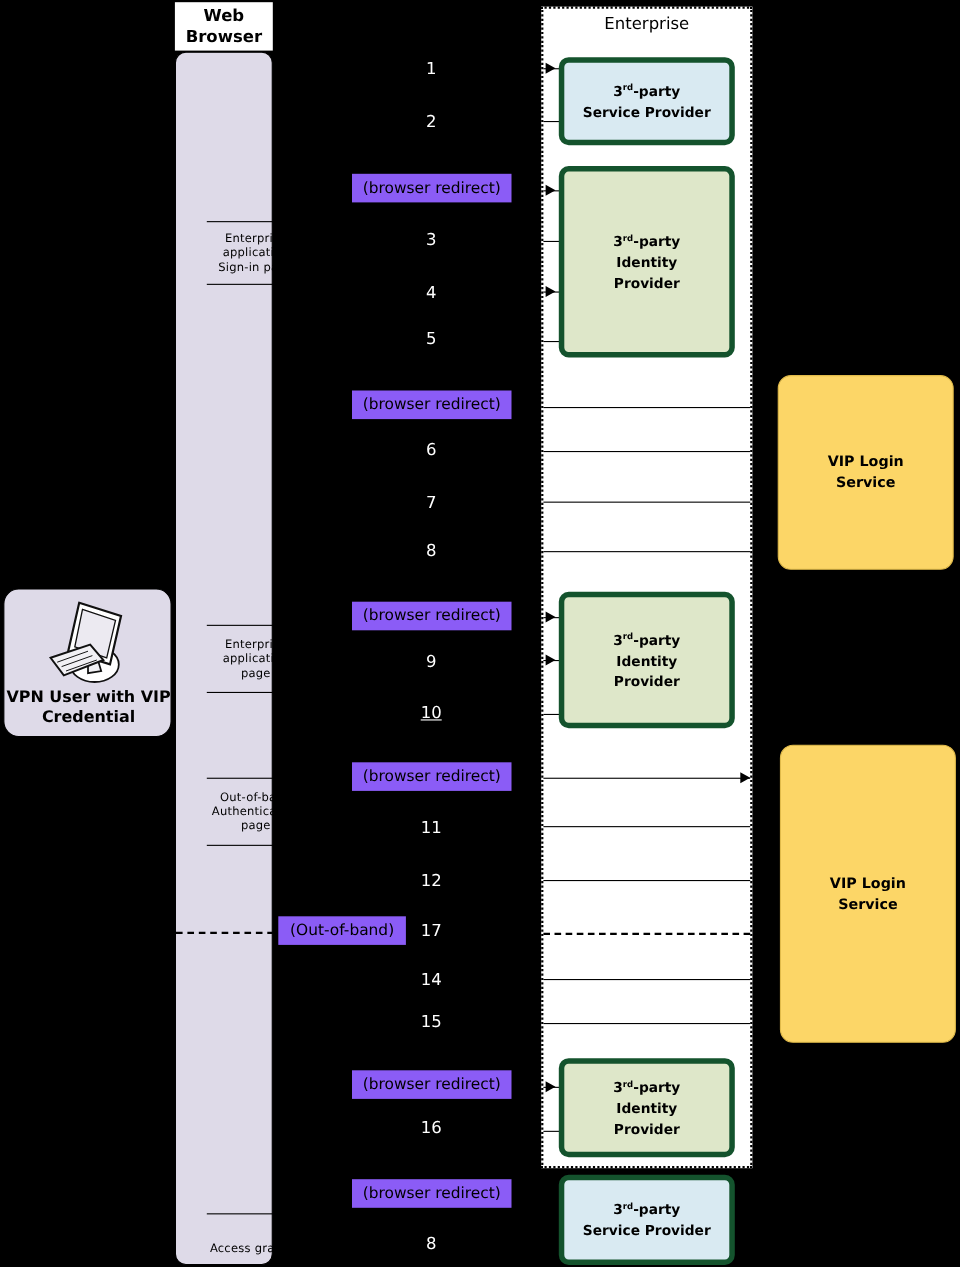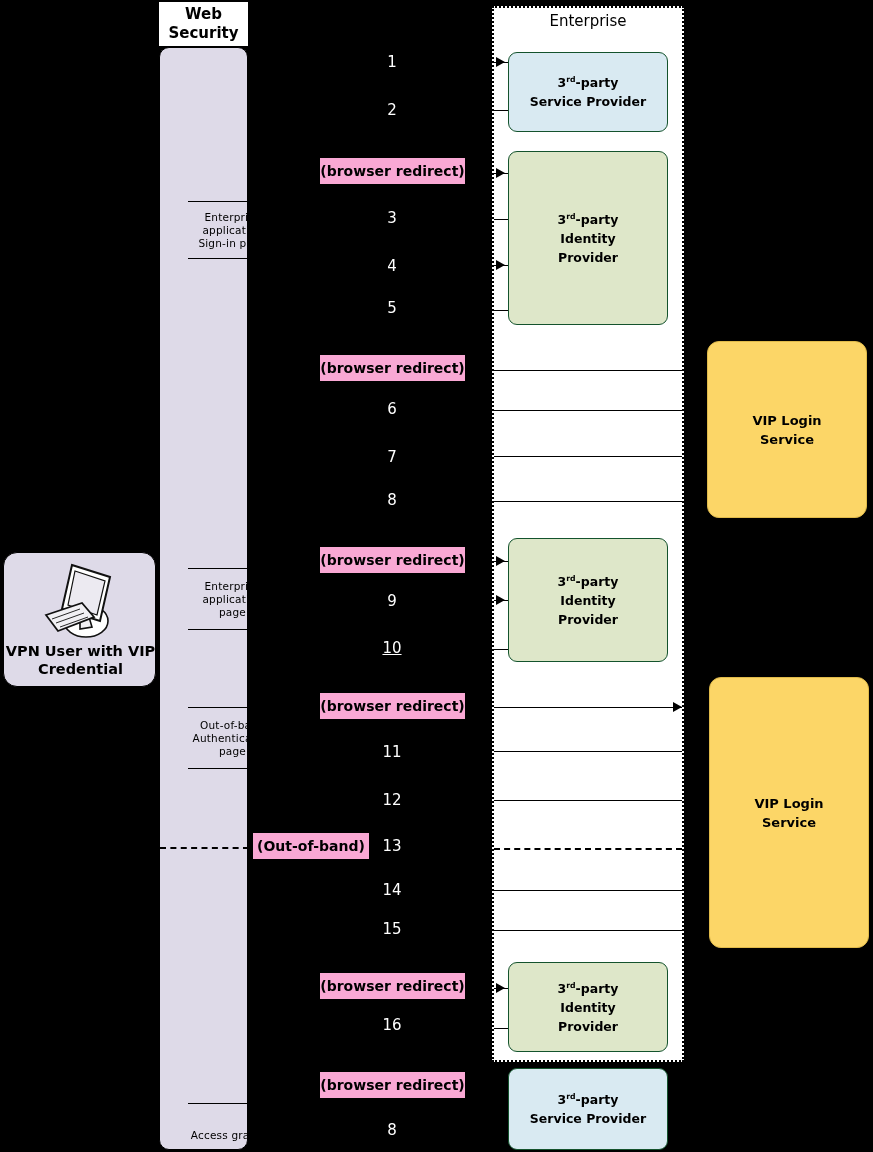--- a/index.html
+++ b/index.html
@@ -22,50 +22,50 @@
     display:flex;align-items:center;justify-content:center;text-align:center;
     font-size:10.5px;line-height:13px;color:#000;letter-spacing:.2px;margin-left:28px;
   }
   .bseg.top-rule{border-top:1px solid #000;}
   .bseg.bot-rule{border-bottom:1px solid #000;}
   #oob-dash{position:absolute;left:0px;top:799px;width:89px;height:0;
             border-top:2px dashed #000;}
 
   
   #vpn-user{
-    position:absolute;left:3px;top:552px;width:153px;height:135px;
+    position:absolute;left:3px;top:535px;width:153px;height:135px;
     background:#dedae8;border:1px solid #000;border-radius:14px;box-sizing:border-box;
   }
   #vpn-user .vlabel{
     position:absolute;left:0;bottom:8px;width:153px;text-align:center;
     font-size:14.5px;font-weight:bold;line-height:18px;color:#000;
   }
   #vpn-icon{position:absolute;left:38px;top:6px;}
 
   
   .num{
     position:absolute;width:60px;text-align:center;color:#fff;
     font-size:15px;line-height:18px;
   }
   .redirect{
-    position:absolute;background:#f9a8d4;color:#000;text-align:center;
-    font-size:14px;line-height:18px;padding:4px 0;box-sizing:border-box;font-weight:bold;
+    position:absolute;background:#8b5cf6;color:#000;text-align:center;
+    font-size:14px;line-height:18px;padding:4px 0;box-sizing:border-box;
   }
 
   
   #enterprise{
     position:absolute;left:492px;top:6px;width:192px;height:1056px;
     background:#fff;border:2px dotted #000;box-sizing:border-box;
   }
   #enterprise-title{
     position:absolute;left:492px;top:12px;width:192px;text-align:center;
     font-size:15px;color:#000;
   }
   .entbox{
-    position:absolute;box-sizing:border-box;border:1px solid #14532d;border-radius:9px;
+    position:absolute;box-sizing:border-box;border:5px solid #14532d;border-radius:9px;
     display:flex;align-items:center;justify-content:center;text-align:center;
     font-weight:bold;font-size:12.5px;line-height:19px;color:#000;
   }
   .sp{background:#d9eaf2;}
   .idp{background:#dee7c9;}
 
   
   .vip{
     position:absolute;background:#fcd667;border:1px solid #e0ba4a;border-radius:12px;
     box-sizing:border-box;display:flex;align-items:center;justify-content:center;
@@ -79,21 +79,21 @@
              border-top:5px solid transparent;border-bottom:5px solid transparent;
              border-left:9px solid #000;}
   sup{font-size:.62em;vertical-align:super;line-height:0;}
 </style>
 </head>
 <body>
 
 <div class="stage">
 
   <div id="browser-header">
-    <span>Web Security</span>
+    <span>Web Browser</span>
   </div>
 
   <div id="browser-column">
     <div class="bseg" style="top:0px;height:153px;"></div>
 
     <div class="bseg top-rule bot-rule" style="top:153px;height:58px;">
       <span>Enterprise application Sign-in page</span>
     </div>
 
     <div class="bseg" style="top:211px;height:105px;"></div>
@@ -139,21 +139,21 @@
   <div class="num" style="left:362px;top:209px;"><span>3</span></div>
   <div class="num" style="left:362px;top:257px;"><span>4</span></div>
   <div class="num" style="left:362px;top:299px;"><span>5</span></div>
   <div class="num" style="left:362px;top:400px;"><span>6</span></div>
   <div class="num" style="left:362px;top:448px;"><span>7</span></div>
   <div class="num" style="left:362px;top:491px;"><span>8</span></div>
   <div class="num" style="left:362px;top:592px;"><span>9</span></div>
   <div class="num" style="left:362px;top:639px;text-decoration:underline;"><span>10</span></div>
   <div class="num" style="left:362px;top:743px;"><span>11</span></div>
   <div class="num" style="left:362px;top:791px;"><span>12</span></div>
-  <div class="num" style="left:362px;top:837px;"><span>13</span></div>
+  <div class="num" style="left:362px;top:837px;"><span>17</span></div>
   <div class="num" style="left:362px;top:881px;"><span>14</span></div>
   <div class="num" style="left:362px;top:920px;"><span>15</span></div>
   <div class="num" style="left:362px;top:1016px;"><span>16</span></div>
   <div class="num" style="left:362px;top:1121px;"><span>8</span></div>
 
   <div class="redirect" style="left:320px;top:158px;width:145px;">
     <span>(browser redirect)</span></div>
   <div class="redirect" style="left:320px;top:355px;width:145px;">
     <span>(browser redirect)</span></div>
   <div class="redirect" style="left:320px;top:547px;width:145px;">

